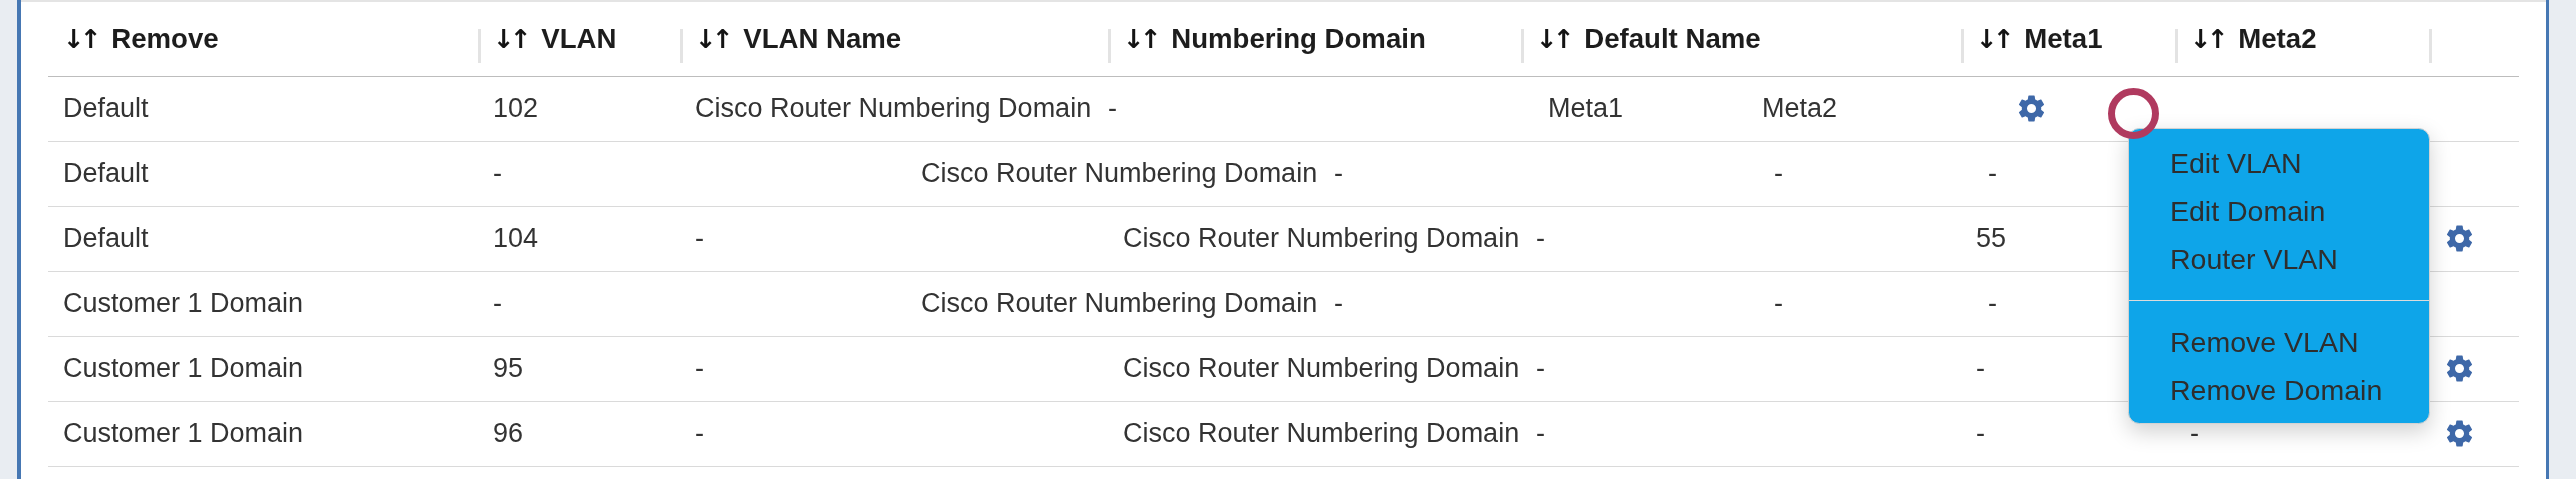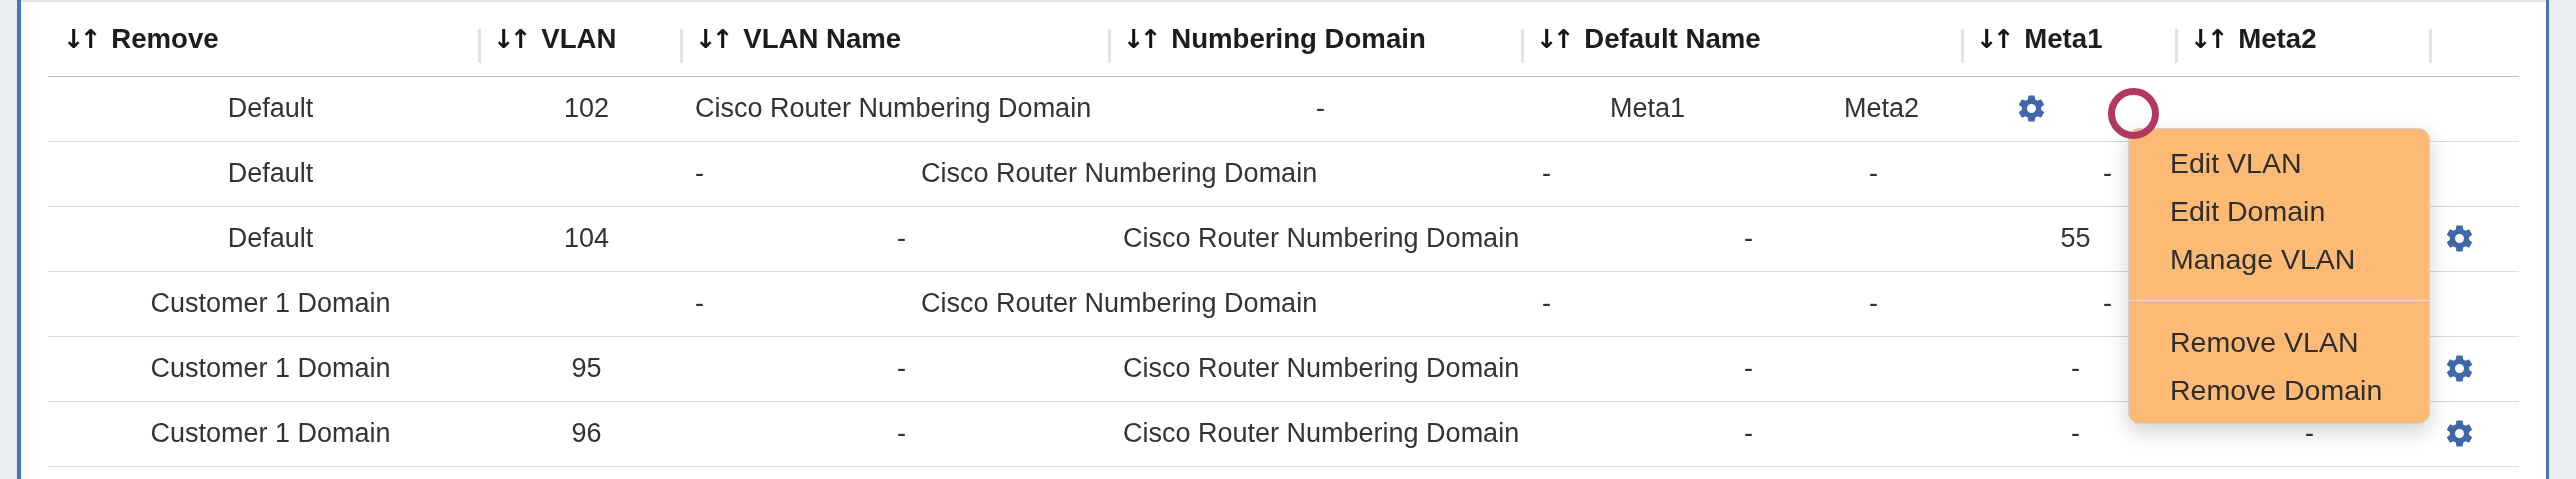--- a/index.html
+++ b/index.html
@@ -28,21 +28,20 @@
   .sort-glyph {
     font-family:"DejaVu Sans", sans-serif; font-weight:bold; font-size:26px;
     letter-spacing:-4.8px; color:#141414; padding-right:3.8px;
   }
   .colsep { position:absolute; top:27px; width:2.9px; height:34px; background:#e3e3e3; }
 
   .trow {
     display:flex; align-items:center; height:65px; box-sizing:border-box;
     border-bottom:1.9px solid #dadada; font-size:27px; color:#333333;
     background:#ffffff;
-    text-align:center;
   }
   .td { box-sizing:border-box; padding-left:15px; white-space:nowrap; overflow:hidden; }
 
   
   .c-domain    { width:430px; }
   .c-vlan      { width:202px; }
   .c-vlanname  { width:428px; }
   .c-numdomain { width:413px; }
   .c-router    { width:440px; }
   .c-meta1     { width:214px; }
@@ -51,21 +50,21 @@
 
   .gear-btn {
     border:none; background:none; padding:0; margin-left:15px; cursor:pointer;
     width:31px; height:31px; color:#3e68a8; display:block;
   }
   .gear-btn svg { width:31px; height:31px; display:block; fill:currentColor; }
 
   
   .context-menu {
     position:absolute; left:2128px; top:128px; width:302px; box-sizing:border-box;
-    background:#fdba74; border:1.9px solid #d2d2d2; border-radius:11.4px;
+    background:#0ea5e9; border:1.9px solid #d2d2d2; border-radius:11.4px;
     box-shadow:0 7.6px 21px rgba(0,0,0,0.18); padding:9.5px 0; z-index:5;
   }
   .menu-item {
     height:48px; line-height:48px; padding-left:41px; font-size:28.5px;
     color:#2e2e2e; white-space:nowrap; cursor:pointer;
   }
   .menu-divider { border-top:1.9px solid #dcdcdc; margin:17px 0; height:0; }
 
   
   .click-circle {
@@ -221,21 +220,21 @@
             </svg>
           </button>
       </div>
     </div>
 
   </div>
 
   <div class="context-menu">
     <div class="menu-item">Edit VLAN</div>
     <div class="menu-item">Edit Domain</div>
-    <div class="menu-item">Manage VLAN</div>
+    <div class="menu-item">Router VLAN</div>
     <div class="menu-divider"></div>
     <div class="menu-item">Remove VLAN</div>
     <div class="menu-item">Remove Domain</div>
   </div>
 
   <div class="click-circle"></div>
 
   <div class="edge-right"></div>
   <div class="strip-right"></div>
 

